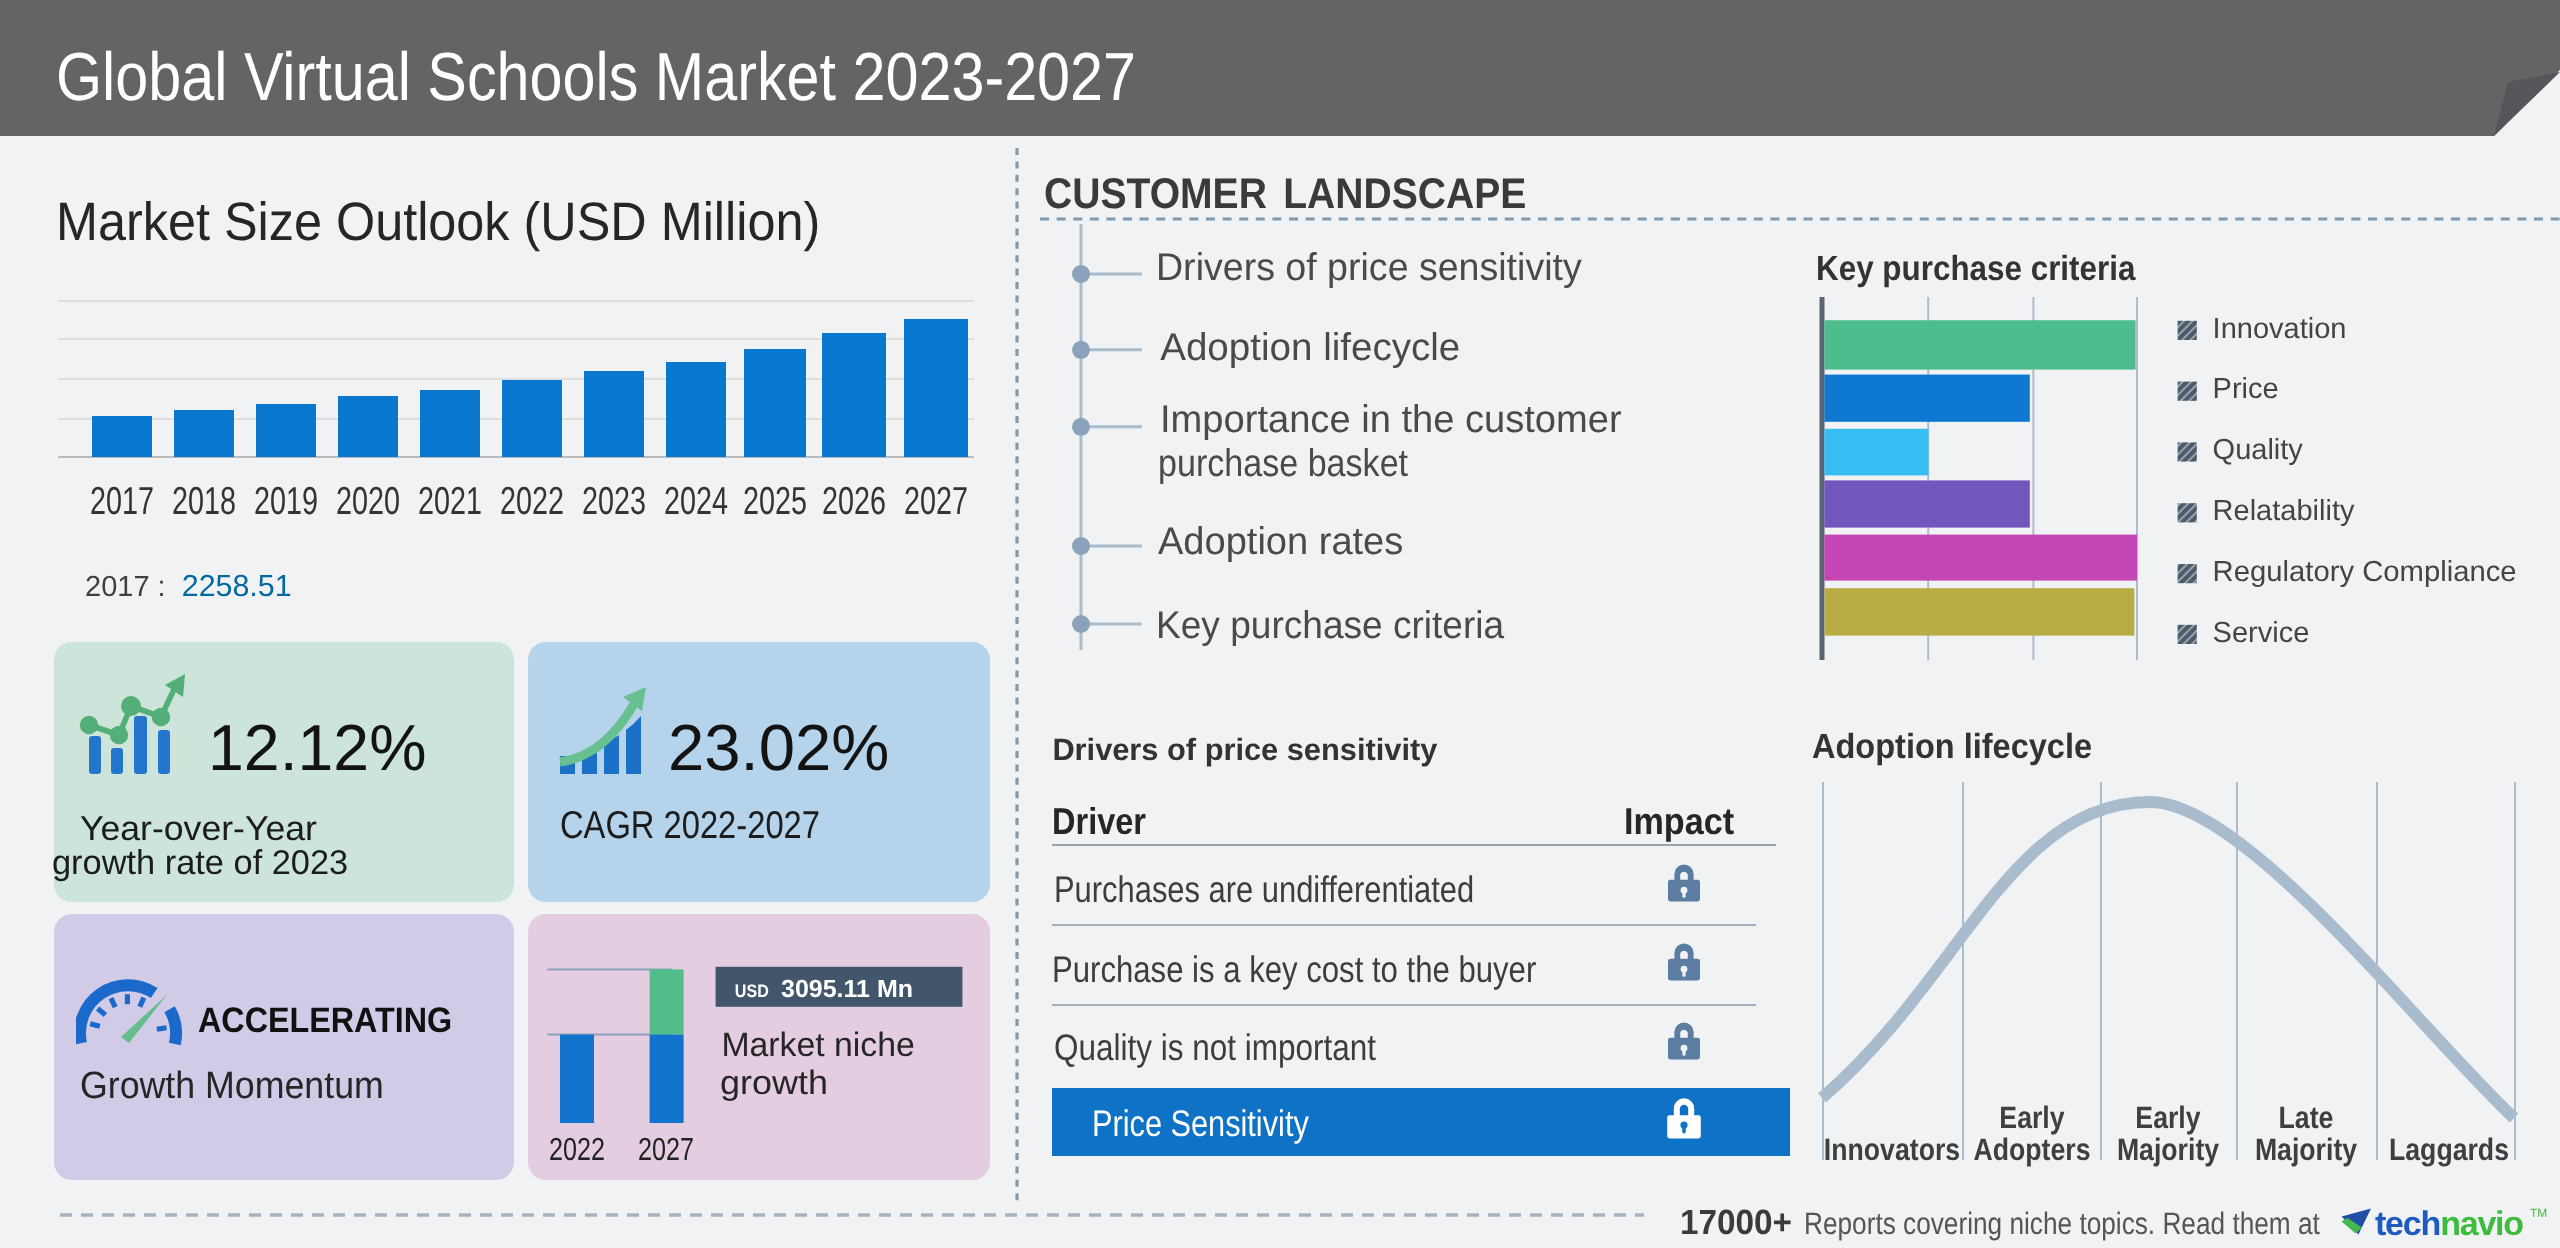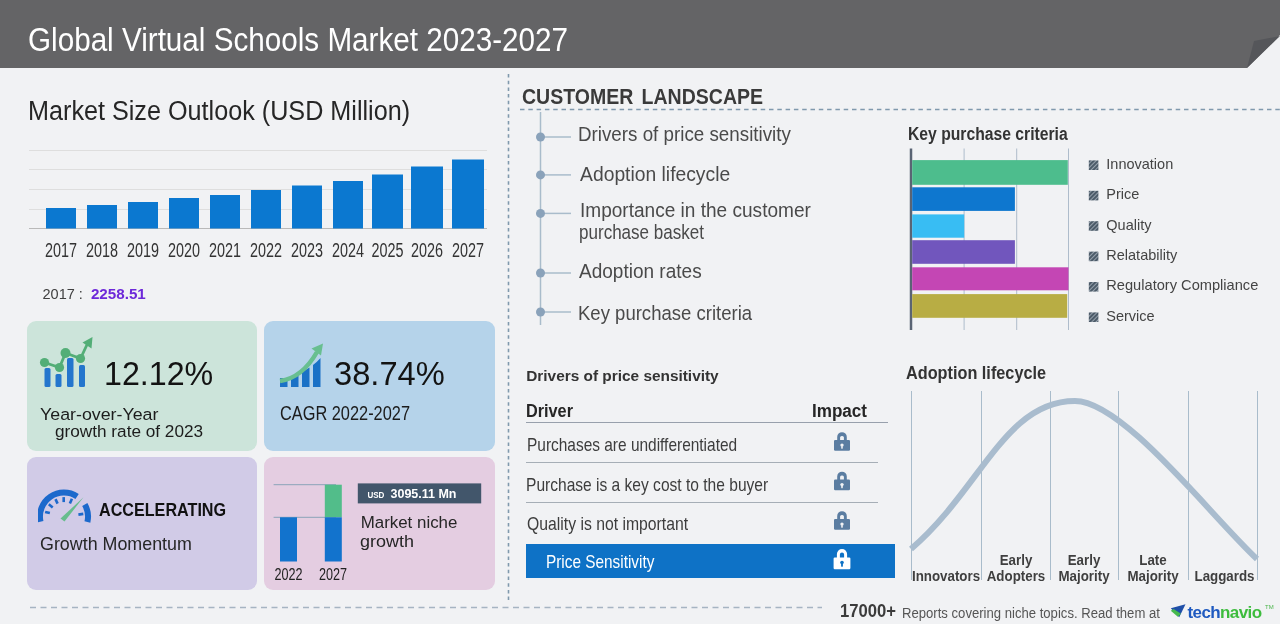--- a/index.html
+++ b/index.html
@@ -57,21 +57,21 @@
     <text x="184" y="257" textLength="32" lengthAdjust="spacingAndGlyphs">2020</text>
     <text x="225" y="257" textLength="32" lengthAdjust="spacingAndGlyphs">2021</text>
     <text x="266" y="257" textLength="32" lengthAdjust="spacingAndGlyphs">2022</text>
     <text x="307" y="257" textLength="32" lengthAdjust="spacingAndGlyphs">2023</text>
     <text x="348" y="257" textLength="32" lengthAdjust="spacingAndGlyphs">2024</text>
     <text x="387.5" y="257" textLength="32" lengthAdjust="spacingAndGlyphs">2025</text>
     <text x="427" y="257" textLength="32" lengthAdjust="spacingAndGlyphs">2026</text>
     <text x="468" y="257" textLength="32" lengthAdjust="spacingAndGlyphs">2027</text>
   </g>
 </svg>
-<div class="abs" style="left:42.5px;top:285.5px;font-size:14.5px;color:#404040">2017&nbsp;:&nbsp;&nbsp;<span style="font-size:15.2px;font-weight:bold;color:#6d28d9">2258.51</span></div>
+<div class="abs" style="left:42.5px;top:285.5px;font-size:14.5px;color:#404040">2017&nbsp;:&nbsp;&nbsp;<span style="font-size:15.2px;font-weight:normal;color:#0369a1">2258.51</span></div>
 <div class="abs card" id="c1"></div>
 <div class="abs card" id="c2"></div>
 <div class="abs card" id="c3"></div>
 <div class="abs card" id="c4"></div>
 
 <svg class="abs" style="left:36px;top:334px" width="60" height="56" viewBox="0 0 60 56">
   <g fill="#2476cd">
     <rect x="8.5" y="34" width="6" height="19" rx="1.5"></rect>
     <rect x="19.5" y="40" width="6" height="13" rx="1.5"></rect>
     <rect x="31" y="24" width="6.5" height="29" rx="1.5"></rect>
@@ -83,33 +83,33 @@
   <g fill="#53ae77">
     <circle cx="8.5" cy="28.5" r="4.6"></circle>
     <circle cx="23.5" cy="33.5" r="4.6"></circle>
     <circle cx="29.5" cy="19" r="5"></circle>
     <circle cx="44.5" cy="24.5" r="4.6"></circle>
     <polygon points="46.5,8.5 56.5,3 55.5,14.5"></polygon>
   </g>
 </svg>
 <div class="abs big fit" id="big1" style="left:103.8px;top:358.0px;transform:scaleX(0.9909)">12.12%</div>
 <div class="abs fit" id="sub1a" style="left:40.3px;top:406.2px;font-size:17.2px;color:#1c1c1c;transform:scaleX(1.036)">Year-over-Year</div>
-<div class="abs fit" id="sub1b" style="left:55px;top:422.8px;font-size:17.2px;color:#1c1c1c">growth rate of 2023</div>
+<div class="abs fit" id="sub1b" style="left:26px;top:422.8px;font-size:17.2px;color:#1c1c1c">growth rate of 2023</div>
 
 <svg class="abs" style="left:277px;top:340px" width="50" height="50" viewBox="0 0 50 50">
   <g fill="#1a71c6">
     <rect x="3" y="38" width="7.5" height="9"></rect>
     <path d="M14 47 L14 36.5 Q17.5 35 21.5 33.5 L21.5 47 Z"></path>
     <path d="M25 47 L25 32 Q28.5 30 32.5 27.5 L32.5 47 Z"></path>
     <path d="M36 47 L36 25 Q40 22 43.5 18 L43.5 47 Z"></path>
   </g>
   <path d="M3 41 Q25 38 40 12" stroke="#68bf90" stroke-width="4.5" fill="none"></path>
   <polygon points="34.5,8.5 46,3.5 44,15.5" fill="#68bf90"></polygon>
 </svg>
-<div class="abs big fit" id="big2" style="left:334.0px;top:358.0px;transform:scaleX(1.0044)">38.74%</div>
+<div class="abs big fit" id="big2" style="left:334.0px;top:358.0px;transform:scaleX(1.0044)">23.02%</div>
 <div class="abs fit" id="cagr" style="left:280.0px;top:404.0px;font-size:19.4px;color:#1c1c1c;transform:scaleX(0.8432)">CAGR 2022-2027</div>
 
 <svg class="abs" style="left:38px;top:486px" width="58" height="38" viewBox="0 0 58 38">
   <path d="M2.5 35.6 A 24 24 0 0 1 39.1 10.5" stroke="#1c69cc" stroke-width="6" fill="none"></path>
   <path d="M46.8 18.6 A 24 24 0 0 1 49.4 36.0" stroke="#1c69cc" stroke-width="6" fill="none"></path>
   <g stroke="#1c69cc" stroke-width="2.6">
       <line x1="11.9" y1="27.1" x2="7.1" y2="25.9"></line>
       <line x1="14.7" y1="21.5" x2="10.8" y2="18.3"></line>
       <line x1="19.6" y1="17.6" x2="17.5" y2="13.1"></line>
       <line x1="25.7" y1="16.1" x2="25.7" y2="11.1"></line>

